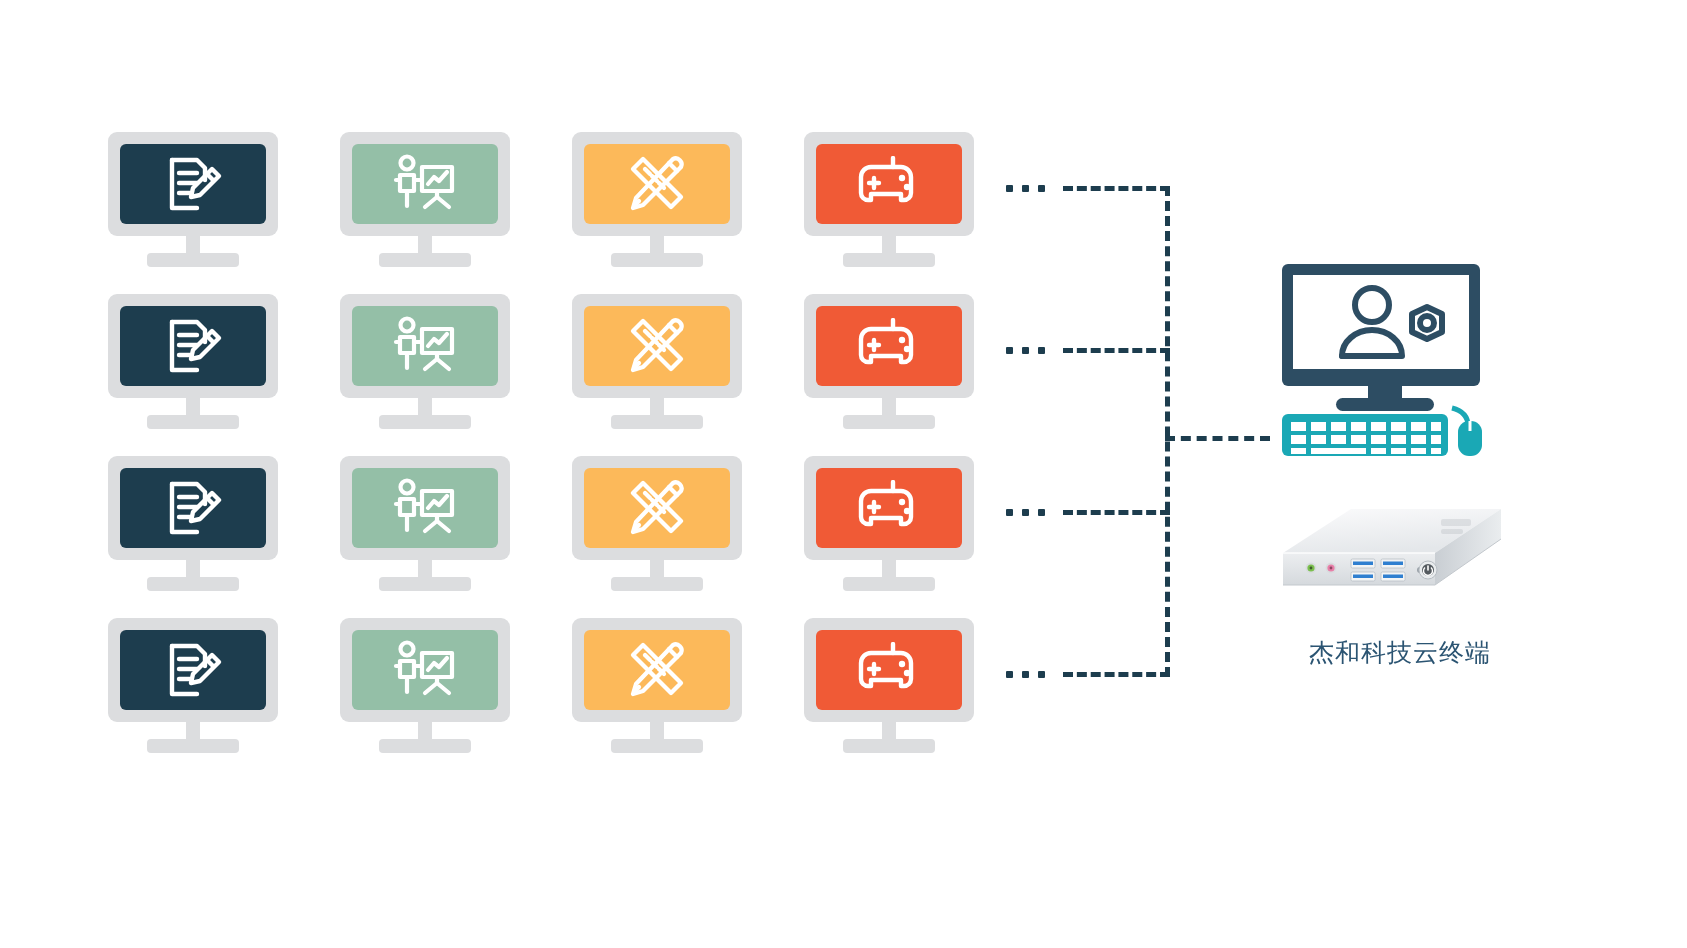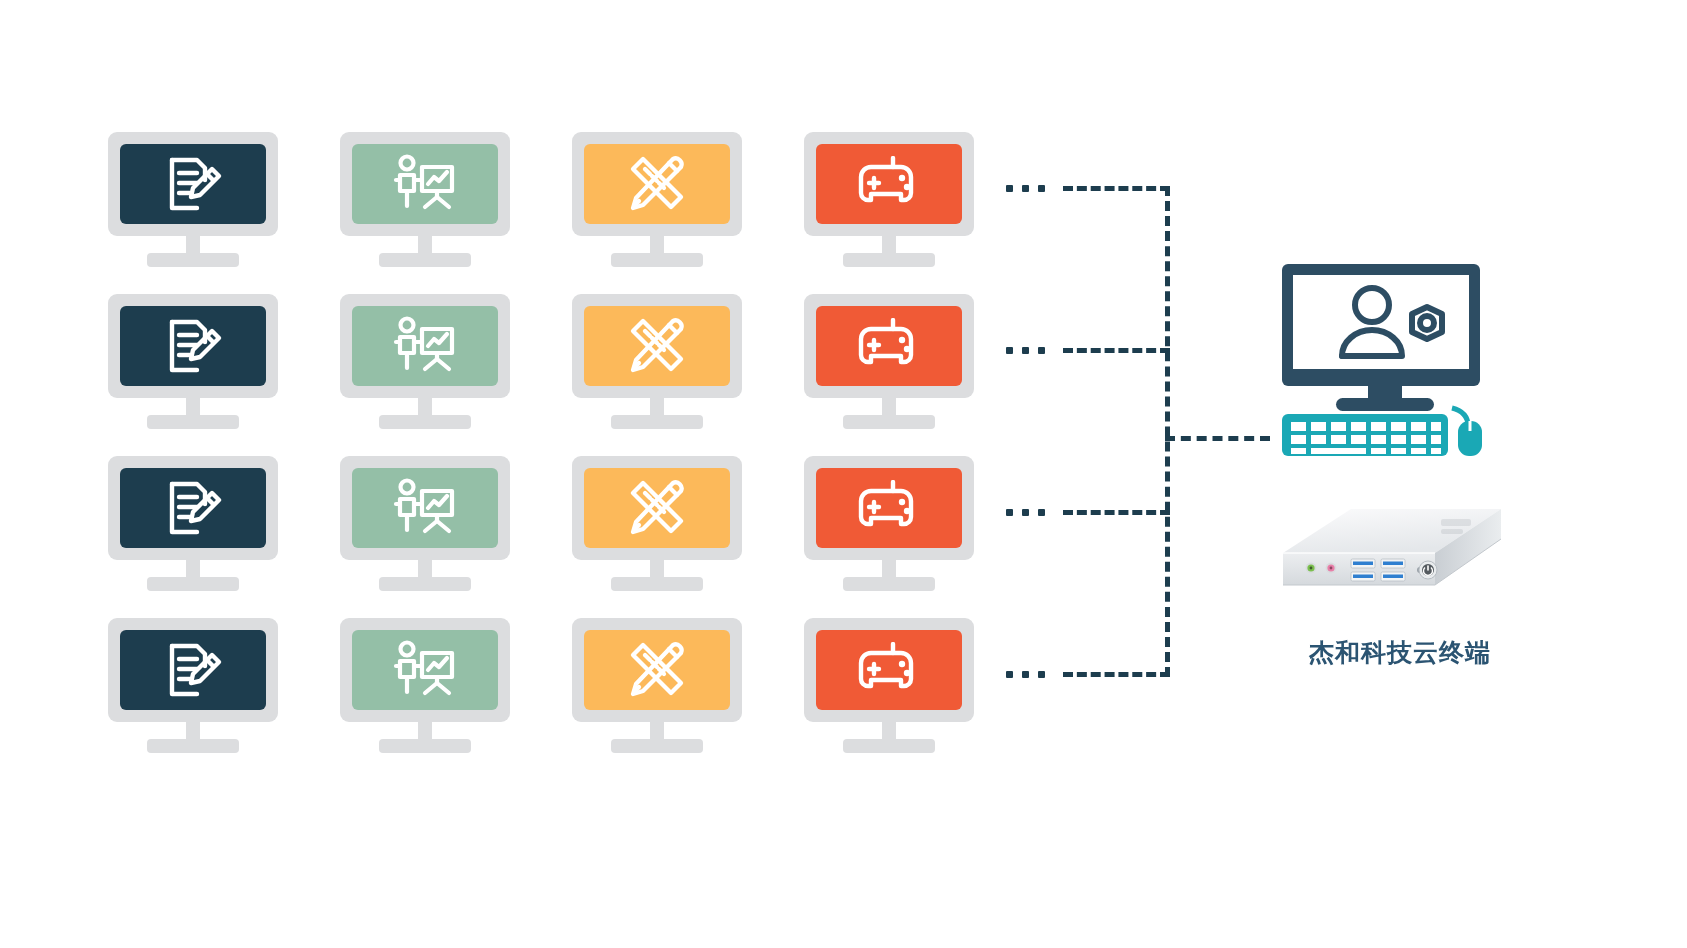--- a/index.html
+++ b/index.html
@@ -117,21 +117,21 @@
     width: 210px;
     height: 200px;
   }
   .term-label {
     position: absolute;
     left: 1250px;
     top: 636px;
     width: 300px;
     text-align: center;
     font-size: 25px;
-    font-weight: bold;
+    font-weight: normal;
     color: #2b5472;
     letter-spacing: 1px;
   }
   .minipc {
     position: absolute;
     left: 1265px;
     top: 495px;
     width: 240px;
     height: 120px;
   }

